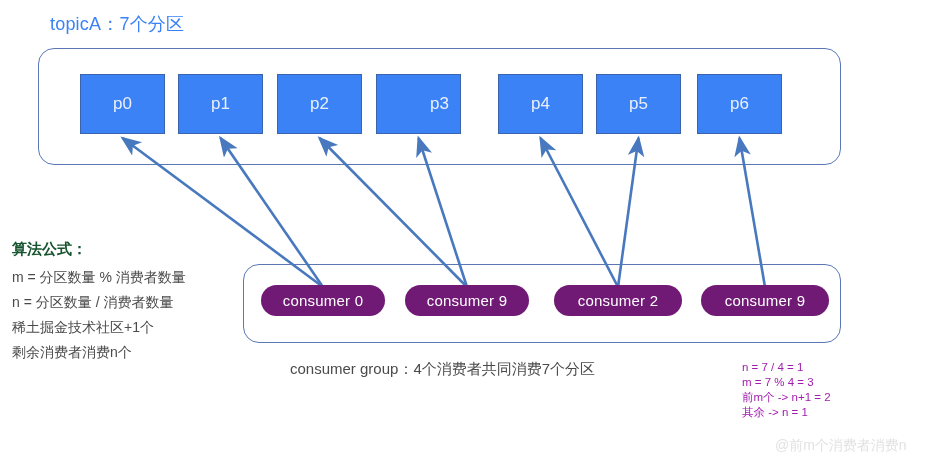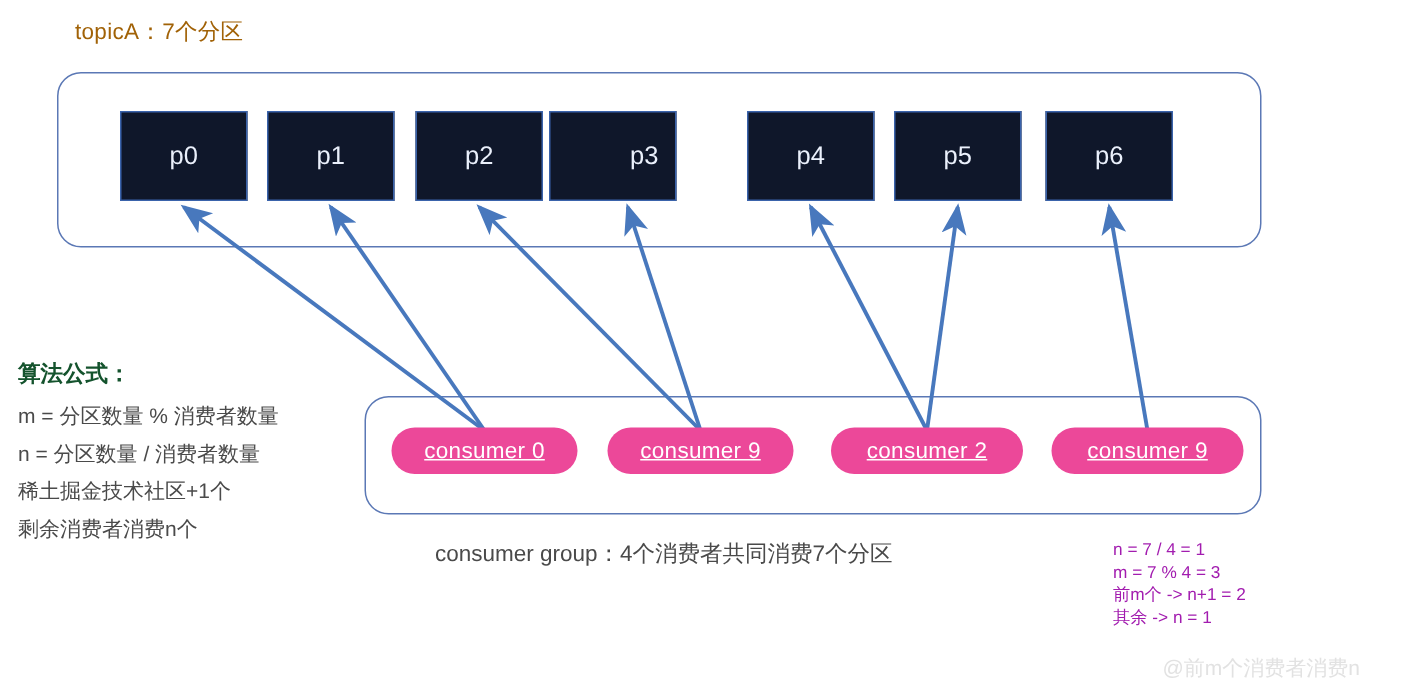--- a/index.html
+++ b/index.html
@@ -15,22 +15,22 @@
     width: 947px;
     height: 464px;
     background: #ffffff;
     overflow: hidden;
   }
   
   .topic-title {
     position: absolute;
     left: 50px;
     top: 12px;
-    font-size: 15px;
-    color: #a16207;
+    font-size: 18px;
+    color: #3b82f6;
     letter-spacing: 0.2px;
     white-space: nowrap;
   }
   .formula-block {
     position: absolute;
     left: 12px;
     top: 240px;
     width: 225px;
     color: #3d3d3d;
   }
@@ -101,44 +101,43 @@
     top: 264px;
     width: 598px;
     height: 79px;
   }
   
   .partition {
     position: absolute;
     top: 74px;
     width: 85px;
     height: 60px;
-    background: #0f172a;
+    background: #3b82f6;
     border: 1px solid #3a63ab;
     box-sizing: border-box;
     display: flex;
     align-items: center;
     justify-content: center;
     color: #eaf0fb;
     font-size: 17px;
   }
   
   .consumer {
     position: absolute;
     top: 285px;
     height: 31px;
-    background: #ec4899;
+    background: #701a75;
     border-radius: 16px;
     display: flex;
     align-items: center;
     justify-content: center;
     color: #ffffff;
     font-size: 15px;
     letter-spacing: 0.2px;
     box-sizing: border-box;
-    text-decoration: underline;
   }
   
   #arrows {
     position: absolute;
     left: 0;
     top: 0;
     width: 947px;
     height: 464px;
     pointer-events: none;
   }
@@ -173,21 +172,21 @@
         <line x1="618" y1="287" x2="540.5" y2="138" class="arrow-line" marker-end="url(#ah)"></line>
         <line x1="618" y1="287" x2="638.5" y2="138" class="arrow-line" marker-end="url(#ah)"></line>
         <line x1="765" y1="287" x2="739.5" y2="138" class="arrow-line" marker-end="url(#ah)"></line>
       </g>
   </svg>
 
   <div id="partition-layer">
       <div class="partition" style="left: 80px;">p0</div>
       <div class="partition" style="left: 178px;">p1</div>
       <div class="partition" style="left: 277px;">p2</div>
-      <div class="partition" style="left: 366px; padding-left: 42px;">p3</div>
+      <div class="partition" style="left: 376px; padding-left: 42px;">p3</div>
       <div class="partition" style="left: 498px;">p4</div>
       <div class="partition" style="left: 596px;">p5</div>
       <div class="partition" style="left: 697px;">p6</div>
     </div>
 
   <div id="consumer-layer">
       <div class="consumer" style="left: 261px; width: 124px;">consumer 0</div>
       <div class="consumer" style="left: 405px; width: 124px;">consumer 9</div>
       <div class="consumer" style="left: 554px; width: 128px;">consumer 2</div>
       <div class="consumer" style="left: 701px; width: 128px;">consumer 9</div>

